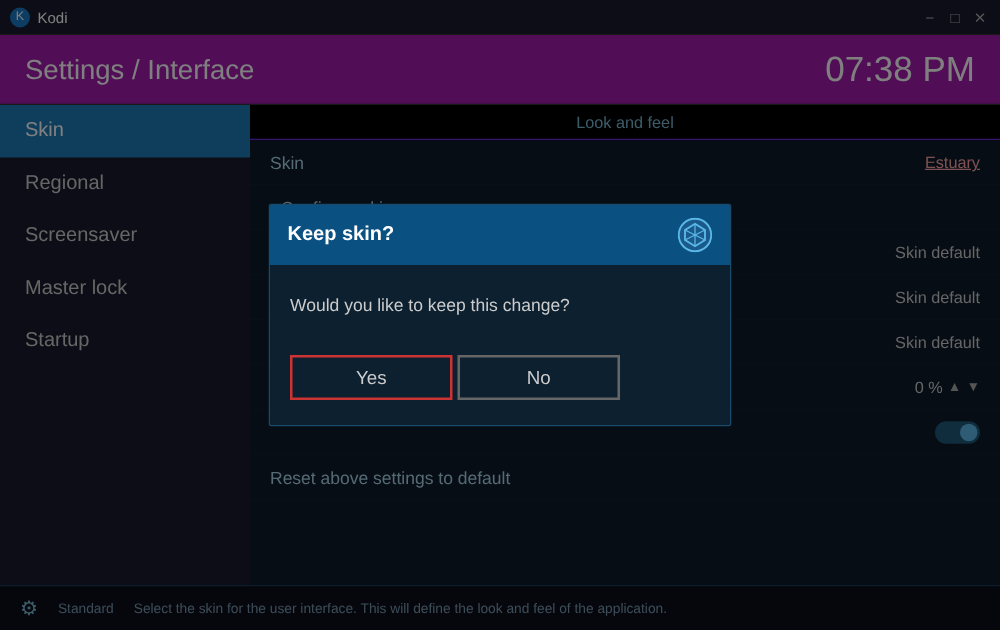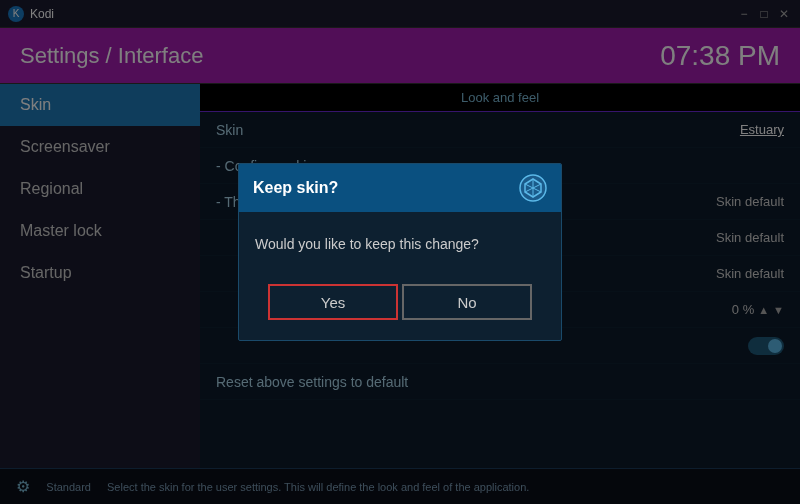--- a/index.html
+++ b/index.html
@@ -124,21 +124,21 @@
       justify-content: space-between;
       align-items: center;
       padding: 8px 16px;
       border-bottom: 1px solid #0f2030;
       color: #ccc;
       font-size: 14px;
       min-height: 36px;
     }
     .setting-label { color: #aad4e8; }
     .setting-value { color: #ccc; font-size: 13px; }
-    .setting-value.blue { color: #ffffff; text-decoration: underline; }
+    .setting-value.blue { color: #fca5a5; text-decoration: underline; }
 
     .spinner-control {
       display: flex;
       align-items: center;
       gap: 4px;
     }
     .spinner-btn {
       color: #aaa;
       font-size: 11px;
       cursor: pointer;
@@ -187,21 +187,21 @@
       top: 0; left: 0; right: 0; bottom: 0;
       background: rgba(0,0,0,0.5);
       display: flex;
       align-items: center;
       justify-content: center;
       z-index: 100;
     }
     .dialog {
       background: #0d2030;
       border: 1px solid #1a4a6a;
-      width: 324px;
+      width: 370px;
       border-radius: 2px;
       overflow: hidden;
     }
     .dialog-header {
       background: #0a5080;
       padding: 10px 14px;
       display: flex;
       align-items: center;
       justify-content: space-between;
     }
@@ -211,21 +211,21 @@
       font-weight: bold;
     }
     .dialog-body {
       padding: 24px 16px 16px;
       color: #ccc;
       font-size: 14px;
       min-height: 60px;
     }
     .dialog-buttons {
       display: flex;
-      justify-content: center;
+      justify-content: flex-start;
       gap: 4px;
       padding: 12px 16px 20px;
     }
     .dialog-btn {
       width: 130px;
       height: 36px;
       background: #0d2030;
       border: 2px solid #666;
       color: #ccc;
       font-size: 15px;
@@ -258,24 +258,24 @@
   <span class="app-time">07:38 PM</span>
 </div>
 
 <div class="main-layout">
 
   <div class="sidebar">
     <div class="sidebar-item active">
       <span>Skin</span>
     </div>
     <div class="sidebar-item">
+      <span>Regional</span>
+    </div>
+    <div class="sidebar-item">
       <span>Screensaver</span>
-    </div>
-    <div class="sidebar-item">
-      <span>Regional</span>
     </div>
     <div class="sidebar-item">
       <span>Master lock</span>
     </div>
     <div class="sidebar-item">
       <span>Startup</span>
     </div>
   </div>
 
   <div class="content-area">
@@ -321,21 +321,21 @@
       <div class="setting-row">
         <span class="setting-label">Reset above settings to default</span>
       </div>
     </div>
   </div>
 </div>
 
 <div class="status-bar">
   <span class="status-gear">⚙</span>
   <span class="status-text">Standard</span>
-  <span class="status-text">Select the skin for the user settings. This will define the look and feel of the application.</span>
+  <span class="status-text">Select the skin for the user interface. This will define the look and feel of the application.</span>
 </div>
 
 <div class="dialog-overlay">
   <div class="dialog">
     <div class="dialog-header">
       <span class="dialog-title">Keep skin?</span>
 
       <svg width="28" height="28" viewBox="0 0 28 28">
         <circle cx="14" cy="14" r="13" fill="#1a5a8a" stroke="#5bb8e8" stroke-width="1.5"></circle>
         <polygon points="14,5 22,10 22,18 14,23 6,18 6,10" fill="none" stroke="#5bb8e8" stroke-width="1.5"></polygon>

